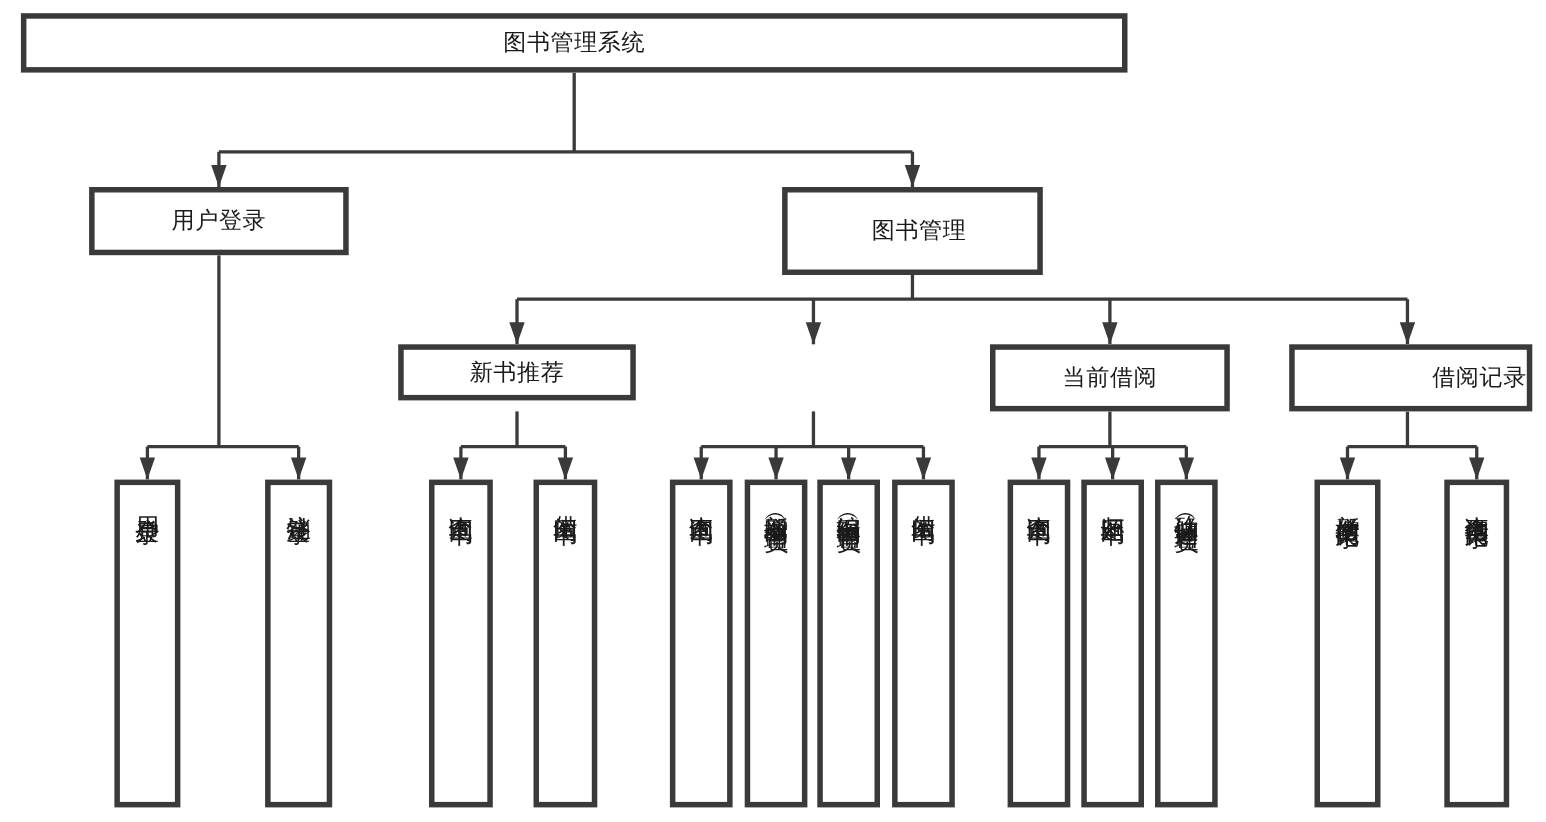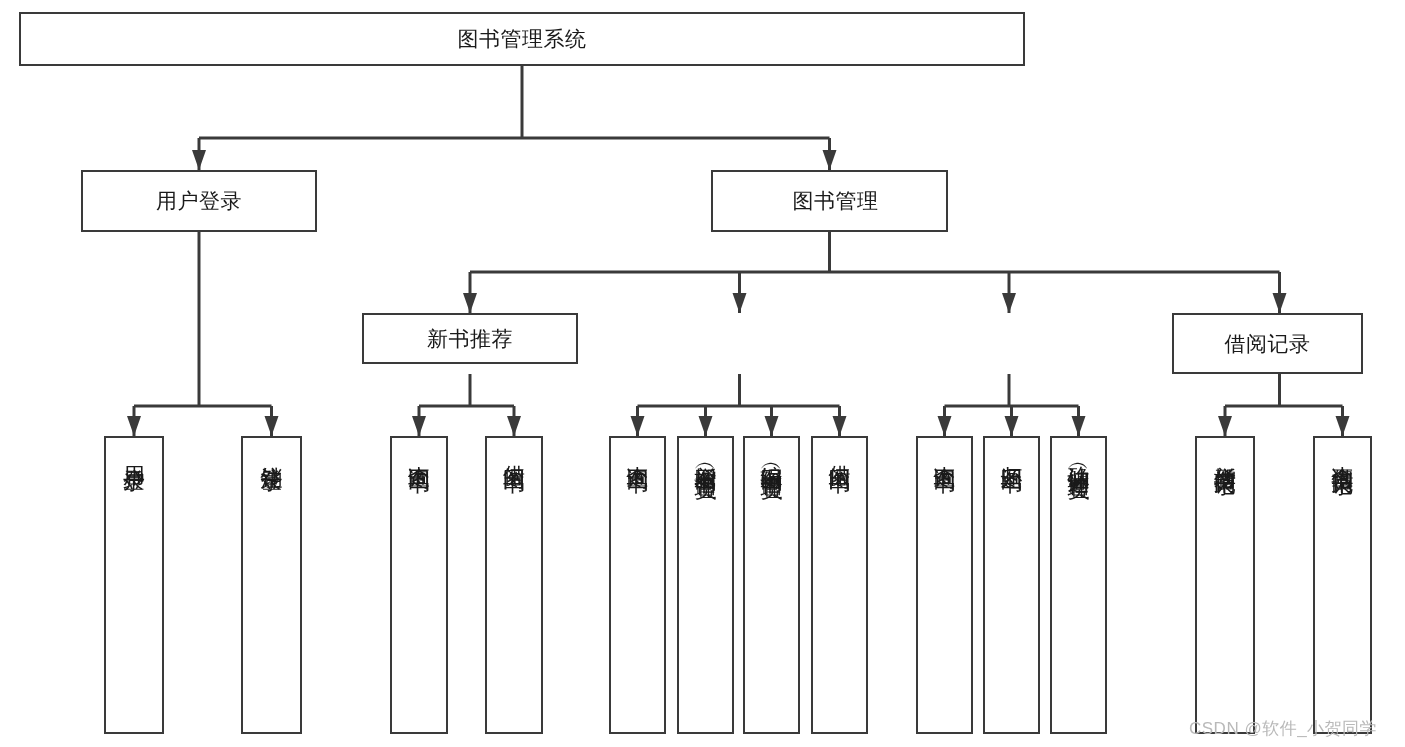--- a/index.html
+++ b/index.html
@@ -22,21 +22,21 @@
     left: 0;
     top: 0;
     width: 1405px;
     height: 747px;
     pointer-events: none;
   }
   .node {
     position: absolute;
     box-sizing: border-box;
     background: #ffffff;
-    border: 2px solid #a16207;
+    border: 5px solid #a16207;
     display: flex;
     align-items: center;
     justify-content: center;
     color: #1a1a1a;
   }
   .node .label {
     display: block;
     text-align: center;
     line-height: 1.12;
     white-space: nowrap;
@@ -124,28 +124,31 @@
       <polygon points="1335.5,416 1349.5,416 1342.5,436" fill="#3a3a3a"></polygon>
     </svg>
 
   <div class="node horiz" style="left: 19px; top: 12px; width: 1006px; height: 54px; border-color: rgb(58, 58, 58); color: rgb(26, 26, 26);">
     <span class="label">图书管理系统</span>
   </div>
 
   <div class="node horiz" style="left: 81px; top: 170px; width: 236px; height: 62px; border-color: rgb(58, 58, 58); color: rgb(26, 26, 26);">
     <span class="label">用户登录</span>
   </div>
-  <div class="node horiz" style="left: 711px; top: 170px; width: 237px; height: 62px; border-color: rgb(58, 58, 58); color: rgb(26, 26, 26); padding-left: 12px;">
+  <div class="node horiz" style="left: 711px; top: 170px; width: 237px; height: 80px; border-color: rgb(58, 58, 58); color: rgb(26, 26, 26); padding-left: 12px;">
     <span class="label">图书管理</span>
   </div>
 
   <div class="node horiz" style="left: 362px; top: 313px; width: 216px; height: 51px; border-color: rgb(58, 58, 58); color: rgb(26, 26, 26);">
     <span class="label">新书推荐</span>
   </div>
-  <div class="node horiz" style="left: 1172px; top: 313px; width: 191px; height: 61px; border-color: rgb(58, 58, 58); color: rgb(26, 26, 26);">
+  <div class="node horiz" style="left: 900px; top: 313px; width: 218px; height: 61px; border-color: rgb(58, 58, 58); color: rgb(26, 26, 26);">
+    <span class="label">当前借阅</span>
+  </div>
+  <div class="node horiz" style="left: 1172px; top: 313px; width: 221px; height: 61px; border-color: rgb(58, 58, 58); color: rgb(26, 26, 26); justify-content: flex-end;">
     <span class="label">借阅记录</span>
   </div>
 
   <div class="node vert" style="left: 104px; top: 436px; width: 60px; height: 298px; border-color: rgb(58, 58, 58); color: rgb(26, 26, 26);">
     <span class="label">用户登录</span>
   </div>
   <div class="node vert" style="left: 241px; top: 436px; width: 61px; height: 298px; border-color: rgb(58, 58, 58); color: rgb(26, 26, 26);">
     <span class="label">注销登录</span>
   </div>
   <div class="node vert" style="left: 390px; top: 436px; width: 58px; height: 298px; border-color: rgb(58, 58, 58); color: rgb(26, 26, 26);">
@@ -175,14 +178,13 @@
   <div class="node vert" style="left: 1050px; top: 436px; width: 57px; height: 298px; border-color: rgb(58, 58, 58); color: rgb(26, 26, 26);">
     <span class="label">确认归还（管理员）</span>
   </div>
   <div class="node vert" style="left: 1195px; top: 436px; width: 60px; height: 298px; border-color: rgb(58, 58, 58); color: rgb(26, 26, 26);">
     <span class="label">新增借阅记录</span>
   </div>
   <div class="node vert" style="left: 1313px; top: 436px; width: 59px; height: 298px; border-color: rgb(58, 58, 58); color: rgb(26, 26, 26);">
     <span class="label">查询借阅记录</span>
   </div>
 
-  <div class="watermark" style="left: 1189px; top: 717px; color: rgb(185, 185, 185);">CSDN @软件_小贺同学</div>
 </div>
 
 </body></html>

